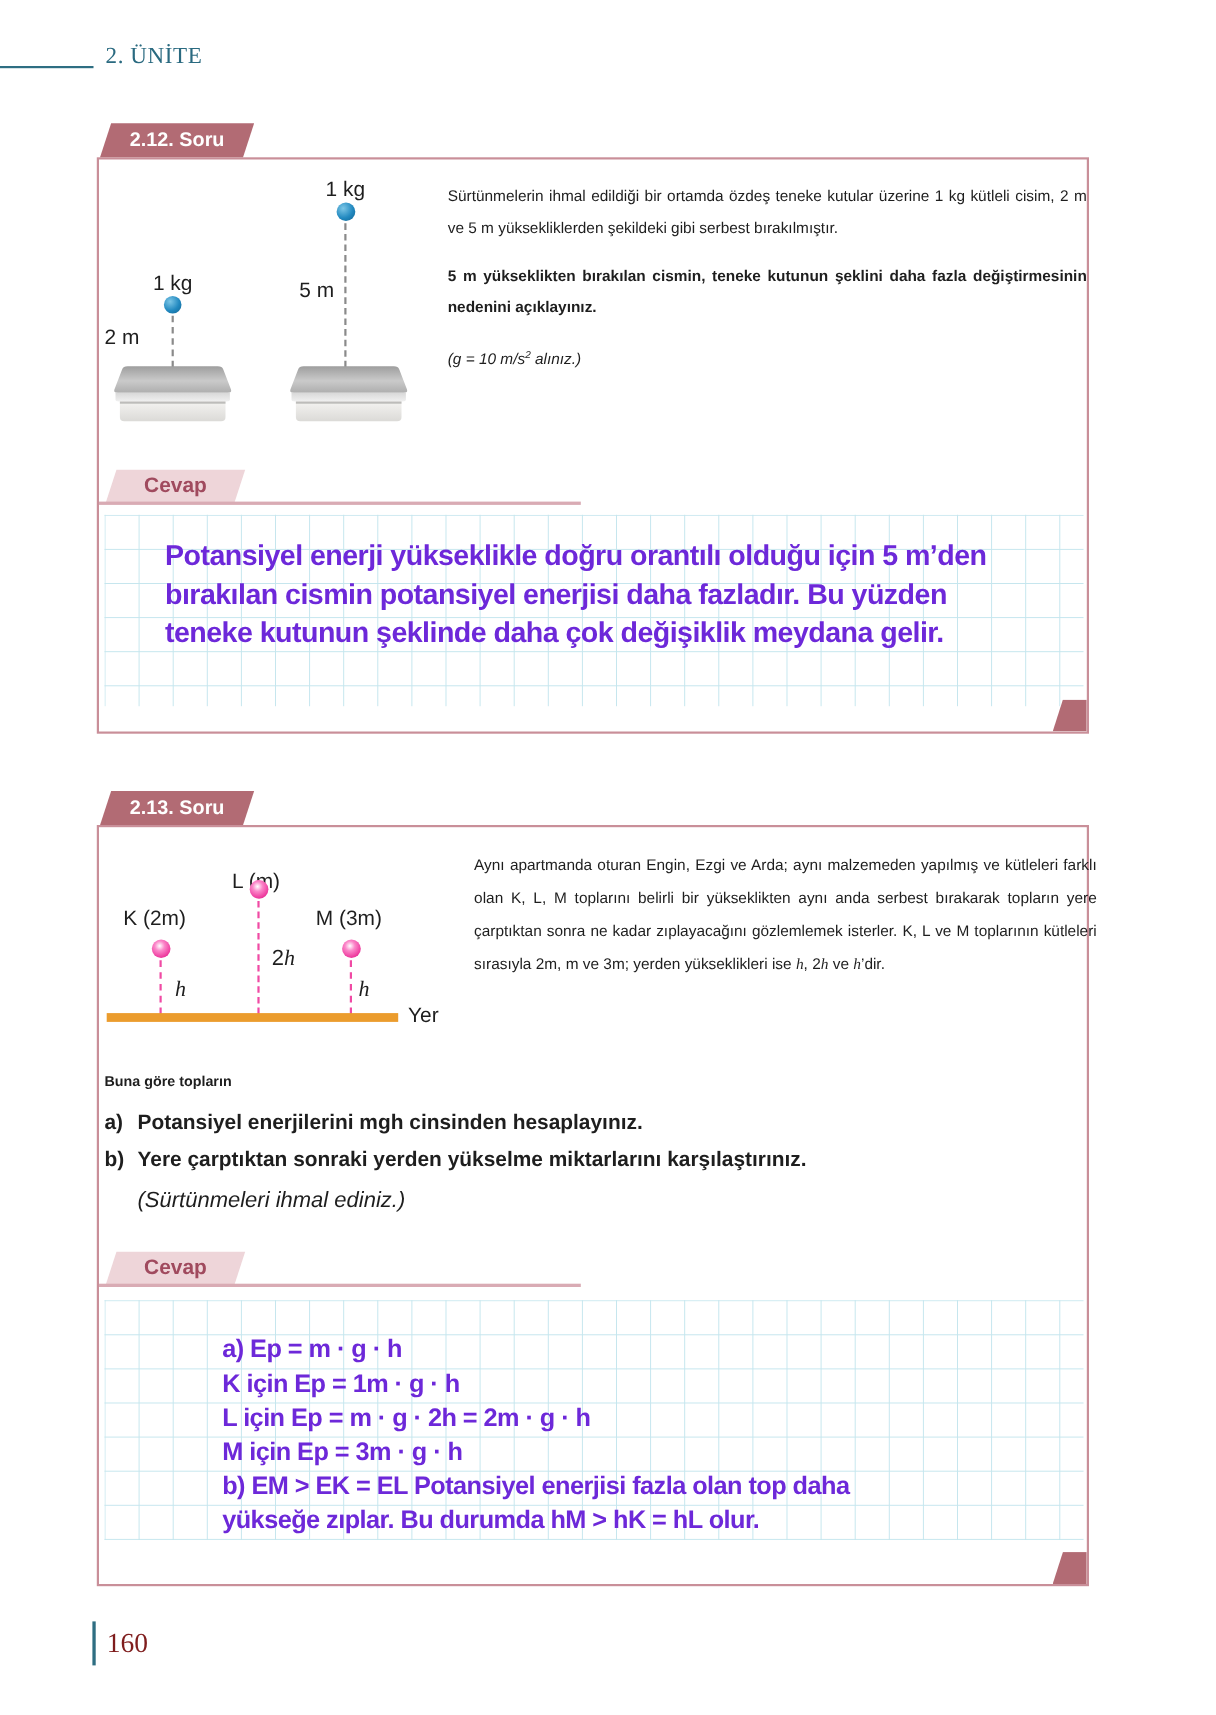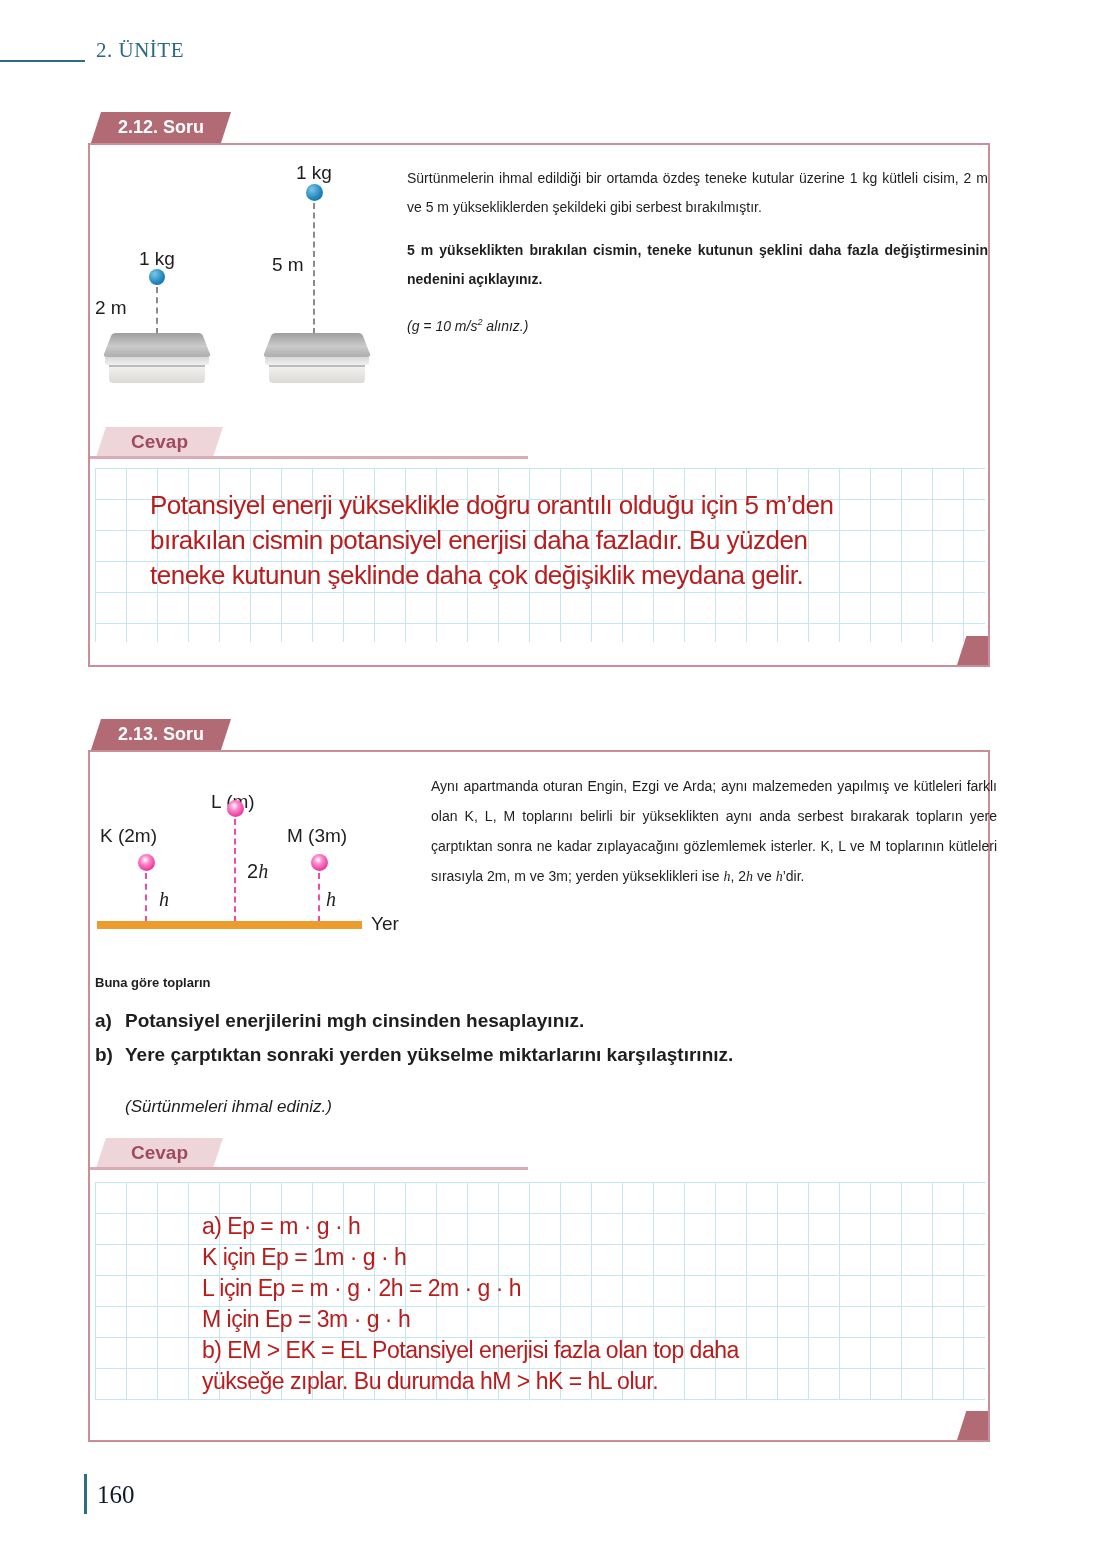--- a/index.html
+++ b/index.html
@@ -23,21 +23,21 @@
   
   .cevap-badge{height:30px;background:#eed5d9;transform:skewX(-18deg);display:flex;
                align-items:center;padding:0 30px;}
   .cevap-badge span{transform:skewX(18deg);color:#a04a5e;font-weight:bold;font-size:19px;}
   .cevap-rule{height:3px;background:#d9abb4;}
 
   
   .grid{background-image:linear-gradient(to right,#c5e6ee 1px,transparent 1px),
                          linear-gradient(to bottom,#c5e6ee 1px,transparent 1px);
         background-size:31px 31px;}
-  .answer{color:#b91c1c;font-weight:normal;letter-spacing:-0.5px;white-space:nowrap;}
+  .answer{color:#6d28d9;font-weight:bold;letter-spacing:-0.5px;white-space:nowrap;}
   .answer-1{font-size:26px;line-height:35px;}
   .answer-2{font-size:23px;line-height:31px;}
 
   
   .bodytext{font-size:14px;line-height:29px;text-align:justify;margin-left:10px;}
   .bodytext p{margin:0 0 14px 0;}
   .bold{font-weight:bold;}
   .italic{font-style:italic;}
   .mvar{font-family:"Liberation Serif",serif;font-style:italic;}
   .dlabel{font-size:19px;white-space:nowrap;}
@@ -49,21 +49,21 @@
      background:radial-gradient(circle at 42% 35%,#ffffff 0%,#fb87c9 30%,#ee3a9e 70%,#b81e74 100%);}
   .dash-gray{width:0;border-left:2px dashed #8a8a8a;}
   .dash-pink{width:0;border-left:2px dashed #f04aa4;}
   .ground{height:8px;background:#eb9c2d;}
 
   .lead{font-size:13px;font-weight:bold;}
   .item{display:flex;font-size:19px;font-weight:bold;}
   .item .ilabel{width:30px;flex:none;}
 
   .footer-bar{width:3px;height:40px;background:#2e6e82;}
-  .page-number{font-family:"Liberation Serif",serif;font-size:25px;color:#0f172a;}
+  .page-number{font-family:"Liberation Serif",serif;font-size:25px;color:#7f1d1d;}
   sup{font-size:0.65em;}
 </style>
 </head>
 <body>
 
 <div class="page">
 
   <svg width="0" height="0" style="position:absolute" aria-hidden="true">
     <defs>
       <linearGradient id="g-lid" x1="0" y1="0" x2="0" y2="1">
@@ -137,21 +137,21 @@
   </div>
   <div class="abs soru-badge" style="left:96px;top:719px;">
     <span>2.13. Soru</span>
   </div>
 
   <div class="abs dlabel" style="left:211px;top:770px;margin-top:21px;">L (m)</div>
   <div class="abs ball-pink" style="left:227px;top:800px;"></div>
   <div class="abs dash-pink" style="left:234px;top:819px;height:103px;"></div>
   <div class="abs dlabel" style="left:247px;top:860px;font-size:20px;"><span>2</span><span class="mvar">h</span></div>
 
-  <div class="abs dlabel" style="left:100px;top:825px;">K (2m)</div>
+  <div class="abs dlabel" style="left:112px;top:825px;">K (2m)</div>
   <div class="abs ball-pink" style="left:138px;top:854px;"></div>
   <div class="abs dash-pink" style="left:145px;top:873px;height:49px;"></div>
   <div class="abs mvar" style="left:159px;top:888px;font-size:20px;">h</div>
 
   <div class="abs dlabel" style="left:287px;top:825px;">M (3m)</div>
   <div class="abs ball-pink" style="left:311px;top:854px;"></div>
   <div class="abs dash-pink" style="left:318px;top:873px;height:49px;"></div>
   <div class="abs mvar" style="left:326px;top:888px;font-size:20px;">h</div>
 
   <div class="abs ground" style="left:97px;top:921px;width:265px;"></div>
@@ -163,21 +163,21 @@
 
   <div class="abs lead" style="left:95px;top:975px;">Buna göre topların</div>
   <div class="abs item" style="left:95px;top:1010px;width:880px;">
     <span class="ilabel">a)</span>
     <span>Potansiyel enerjilerini mgh cinsinden hesaplayınız.</span>
   </div>
   <div class="abs item" style="left:95px;top:1044px;width:880px;">
     <span class="ilabel">b)</span>
     <span>Yere çarptıktan sonraki yerden yükselme miktarlarını karşılaştırınız.</span>
   </div>
-  <div class="abs italic" style="left:125px;top:1080px;font-size:17px;margin-top:17px;">(Sürtünmeleri ihmal ediniz.)</div>
+  <div class="abs italic" style="left:125px;top:1080px;font-size:20px;">(Sürtünmeleri ihmal ediniz.)</div>
 
   <div class="abs cevap-badge" style="left:101px;top:1138px;">
     <span>Cevap</span>
   </div>
   <div class="abs cevap-rule" style="left:90px;top:1167px;width:438px;"></div>
   <div class="abs grid" style="left:95px;top:1182px;width:890px;height:218px;"></div>
   <div class="abs answer answer-2" style="left:202px;top:1211px;">
     <div>a) Ep = m · g · h</div>
     <div>K için Ep = 1m · g · h</div>
     <div>L için Ep = m · g · 2h = 2m · g · h</div>

